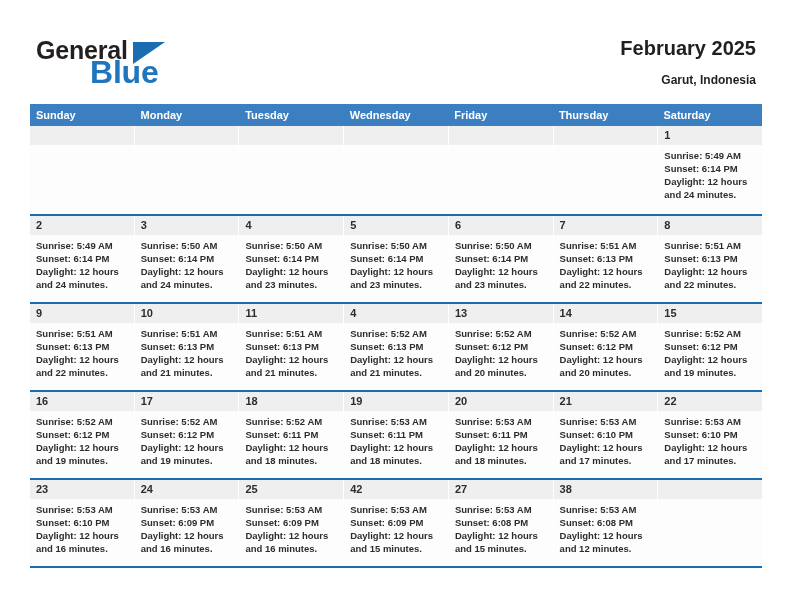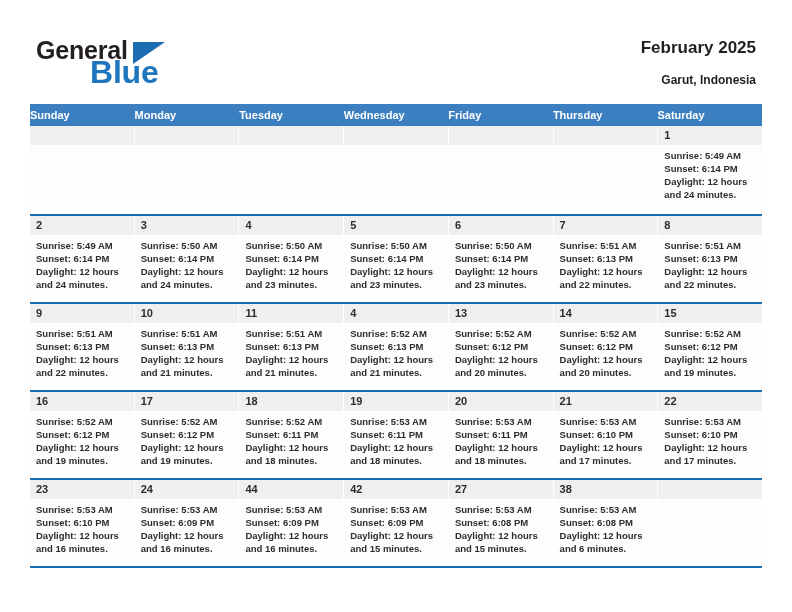--- a/index.html
+++ b/index.html
@@ -66,21 +66,21 @@
     border-bottom: 22px solid transparent;
   }
 
   .title-block {
     position: absolute;
     right: 36px;
     top: 32px;
     text-align: right;
   }
   .month-title {
-    font-size: 17px;
+    font-size: 20px;
     color: #231f20;
     line-height: 32px;
     white-space: nowrap;
   }
   .location-title {
     font-size: 12px;
     color: #231f20;
     line-height: 20px;
     margin-top: 6px;
     white-space: nowrap;
@@ -96,20 +96,21 @@
   .weekday-row {
     display: flex;
     background: #3c7fc1;
     height: 22px;
   }
   .weekday {
     flex: 1 1 0;
     color: #ffffff;
     font-size: 11px;
     line-height: 22px;
+    padding-left: 6px;
     box-sizing: border-box;
     white-space: nowrap;
   }
   .week-row {
     display: flex;
     border-top: 2px solid #1b6cb0;
     height: 88px;
     box-sizing: border-box;
   }
   .week-row.first {
@@ -418,21 +419,21 @@
           <div class="day-cell">
             <div class="day-num-strip">24</div>
             <div class="day-body">
               <div>Sunrise: 5:53 AM</div>
               <div>Sunset: 6:09 PM</div>
               <div>Daylight: 12 hours</div>
               <div>and 16 minutes.</div>
             </div>
           </div>
           <div class="day-cell">
-            <div class="day-num-strip">44</div>
+            <div class="day-num-strip">25</div>
             <div class="day-body">
               <div>Sunrise: 5:53 AM</div>
               <div>Sunset: 6:09 PM</div>
               <div>Daylight: 12 hours</div>
               <div>and 16 minutes.</div>
             </div>
           </div>
           <div class="day-cell">
             <div class="day-num-strip">42</div>
             <div class="day-body">
@@ -450,21 +451,21 @@
               <div>Daylight: 12 hours</div>
               <div>and 15 minutes.</div>
             </div>
           </div>
           <div class="day-cell">
             <div class="day-num-strip">38</div>
             <div class="day-body">
               <div>Sunrise: 5:53 AM</div>
               <div>Sunset: 6:08 PM</div>
               <div>Daylight: 12 hours</div>
-              <div>and 6 minutes.</div>
+              <div>and 12 minutes.</div>
             </div>
           </div>
           <div class="day-cell empty">
             <div class="day-num-strip"></div>
           </div>
         </div>
         <div class="spacer-bottom"></div>
       </div>
   </div>
 

